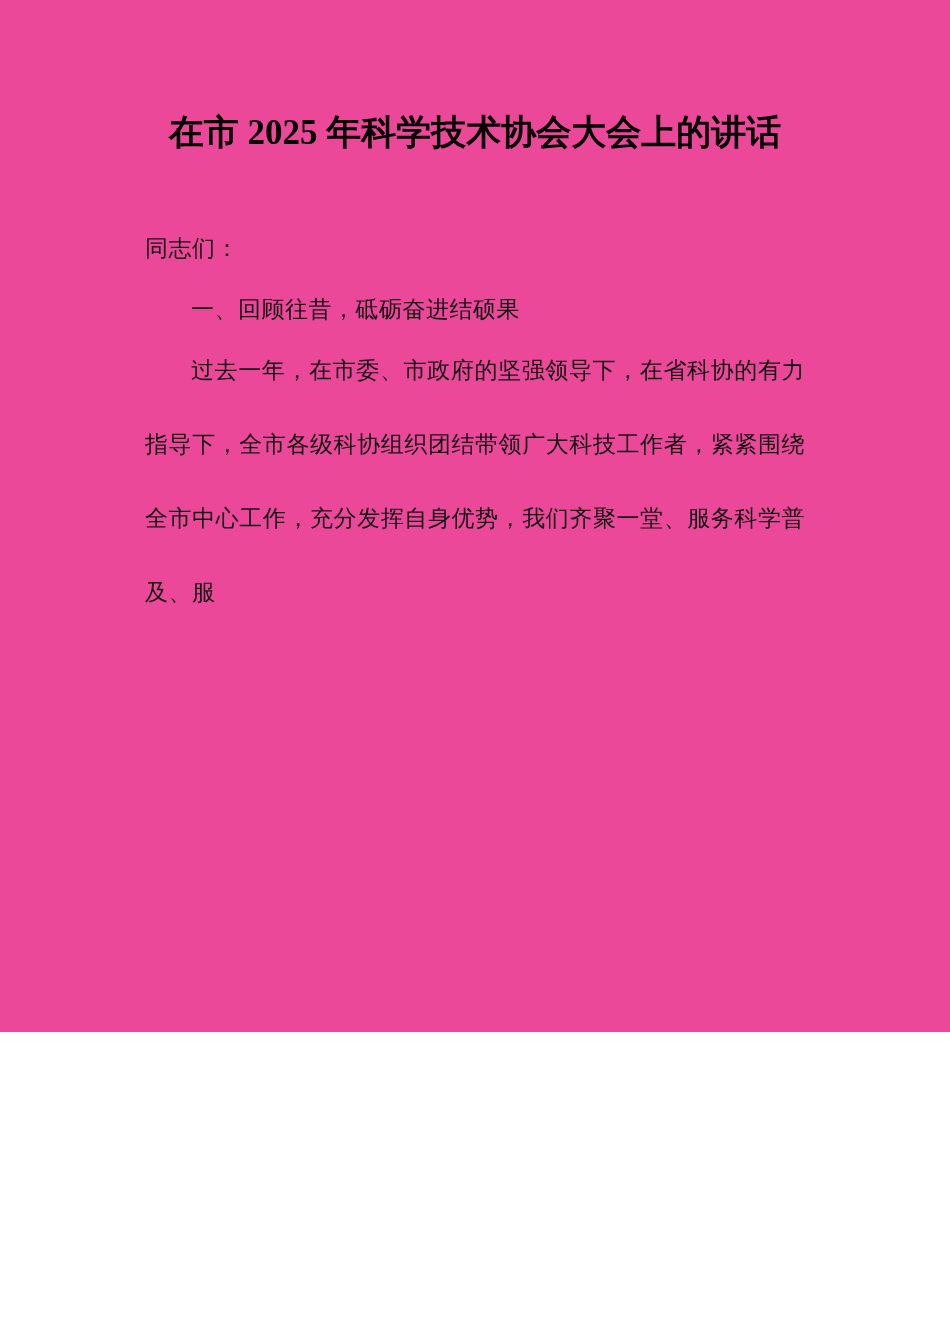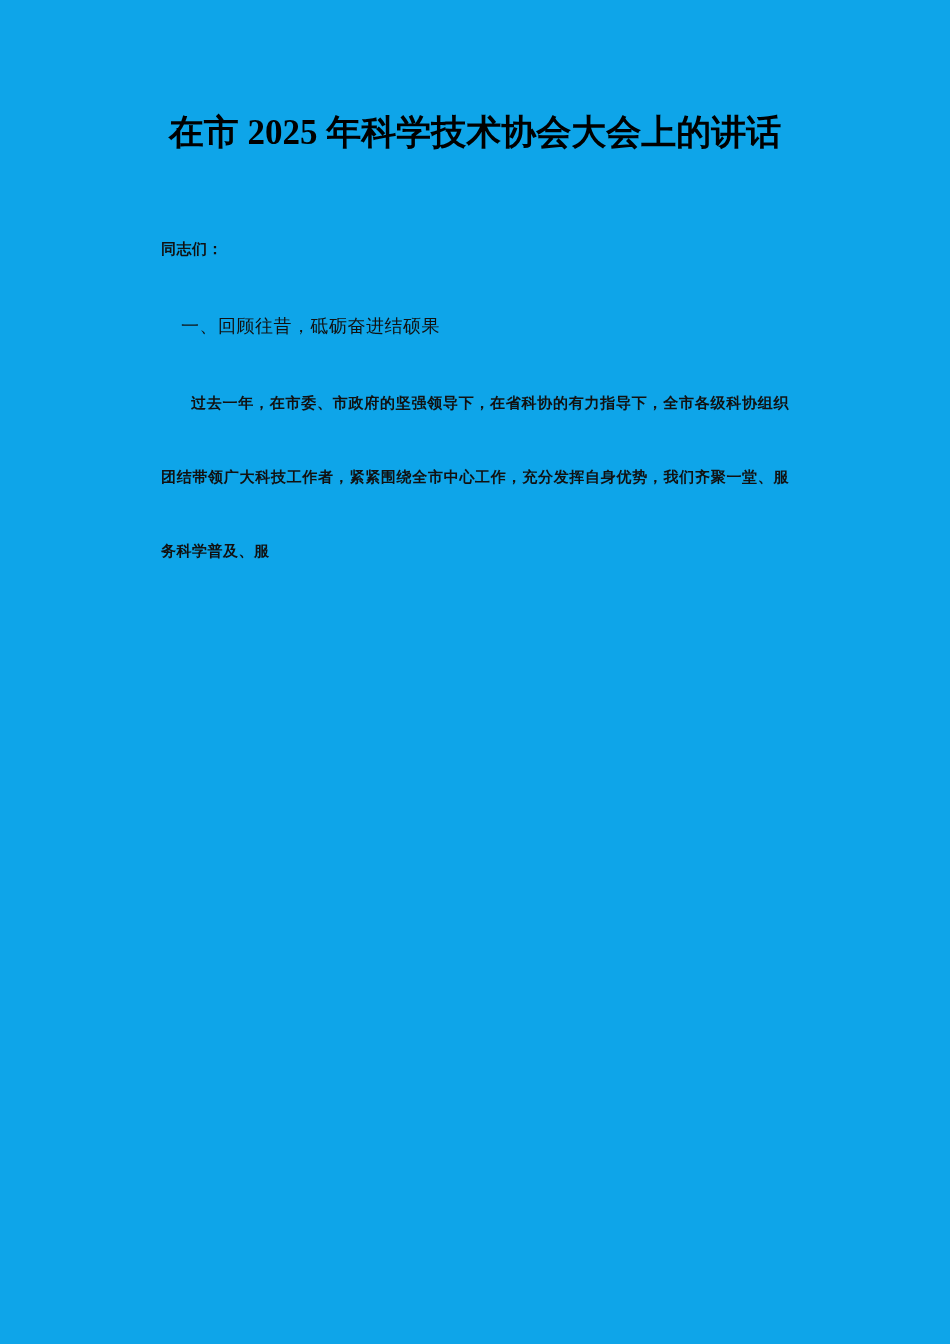--- a/index.html
+++ b/index.html
@@ -10,50 +10,49 @@
     width: 950px;
     height: 1344px;
     background: #ffffff;
     color: #111111;
     font-family: "Liberation Serif", "DejaVu Serif", serif;
     overflow: hidden;
   }
   .doc-page {
     box-sizing: border-box;
     width: 950px;
-    height: 1344px;
+    height: 1032px;
     padding: 108px 145px 0 145px;
-    background: #0ea5e9;
+    background: #ec4899;
   }
   .doc-title {
     margin: 0 0 54px 0;
     font-size: 35px;
     font-weight: bold;
     line-height: 50px;
     text-align: center;
     color: #000000;
     white-space: nowrap;
   }
   .para {
-    margin: 16px;
-    font-size: 15px;
+    margin: 0;
+    font-size: 23px;
     line-height: 74px;
     text-align: justify;
     letter-spacing: 0.5px;
-    font-weight: bold;
   }
   .salutation {
     text-indent: 0;
   }
   .body-para {
     text-indent: 2em;
   }
   .section-heading {
     margin: 0;
-    font-size: 18px;
+    font-size: 23px;
     line-height: 48px;
     text-indent: 2em;
     text-align: justify;
     letter-spacing: 0.5px;
   }
 </style>
 </head>
 <body>
 
 <div class="doc-page">

